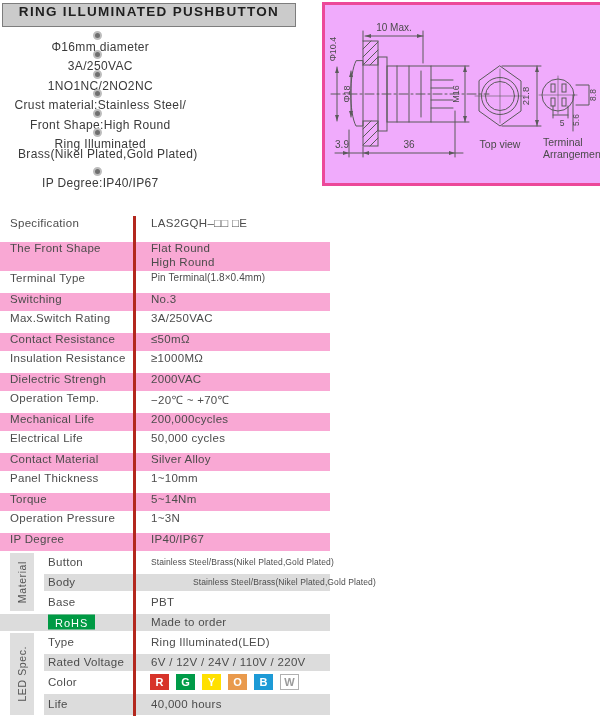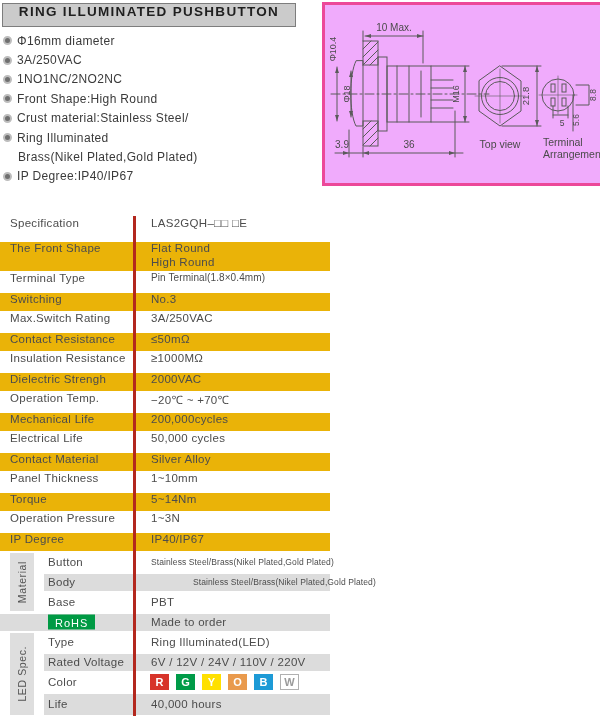--- a/index.html
+++ b/index.html
@@ -12,39 +12,39 @@
   .header-box {
     position:absolute; left:2px; top:3px; width:294px; height:24px;
     background:#cbcbcb; border:1px solid #7d7d7d; box-sizing:border-box;
     display:flex; justify-content:center;
     font-size:13.5px; font-weight:bold; color:#1f1f1f; letter-spacing:1.3px;
   }
 
   
   .features { position:absolute; left:3px; top:31px; }
   .feature { display:flex; align-items:center; height:19.4px;
-             font-size:12px; letter-spacing:0.35px; color:#3a3a3a; }
+             font-size:12px; letter-spacing:0.35px; color:#3a3a3a;flex-direction:column; }
   .bullet { width:5px; height:5px; border-radius:50%; background:#6f6f6f;
             border:2.5px solid #bdbdbd; margin-right:5px; flex:none; }
   .feature.cont { padding-left:15px; }
 
   
   .drawing-panel {
     position:absolute; left:322px; top:2px; width:276px; height:178px;
     border:3px solid #ec4899; background:#f0abfc; box-sizing:content-box;
   }
 
   
   .spec-table { position:absolute; left:0; top:217px; width:335px; }
   .red-divider { position:absolute; left:133px; top:216px; width:3px; height:500px;
                  background:#b3281e; z-index:5; }
 
   .trow { position:relative; width:330px; height:20px; display:flex; 
           box-sizing:border-box; }
-  .trow.gray { background:#eab308; border-top:1.5px solid #fff; border-bottom:1.5px solid #fff; }
+  .trow.gray { background:#f9a8d4; border-top:1.5px solid #fff; border-bottom:1.5px solid #fff; }
   .trow.h24 { height:24px; }
   .trow.h31 { height:31px; }
   .lbl { width:141px; padding-left:10px; box-sizing:border-box; flex:none;
          font-size:11.5px; letter-spacing:0.3px; color:#4c4c4c; }
   .val { flex:1; padding-left:10px; font-size:11.5px; letter-spacing:0.3px; color:#4c4c4c; }
   .val.small { font-size:10px; letter-spacing:0.1px; }
   .val2 { line-height:13.5px; }
 
   
   .gsec { position:relative; width:330px; }
@@ -95,25 +95,25 @@
   <div class="feature">
     <span class="bullet"></span>
     <span>3A/250VAC</span>
   </div>
   <div class="feature">
     <span class="bullet"></span>
     <span>1NO1NC/2NO2NC</span>
   </div>
   <div class="feature">
     <span class="bullet"></span>
+    <span>Crust material:Stainless Steel/</span>
+  </div>
+  <div class="feature">
+    <span class="bullet"></span>
     <span>Front Shape:High Round</span>
-  </div>
-  <div class="feature">
-    <span class="bullet"></span>
-    <span>Crust material:Stainless Steel/</span>
   </div>
   <div class="feature">
     <span class="bullet"></span>
     <span>Ring Illuminated</span>
   </div>
   <div class="feature cont">
     <span>Brass(Nikel Plated,Gold Plated)</span>
   </div>
   <div class="feature">
     <span class="bullet"></span>

